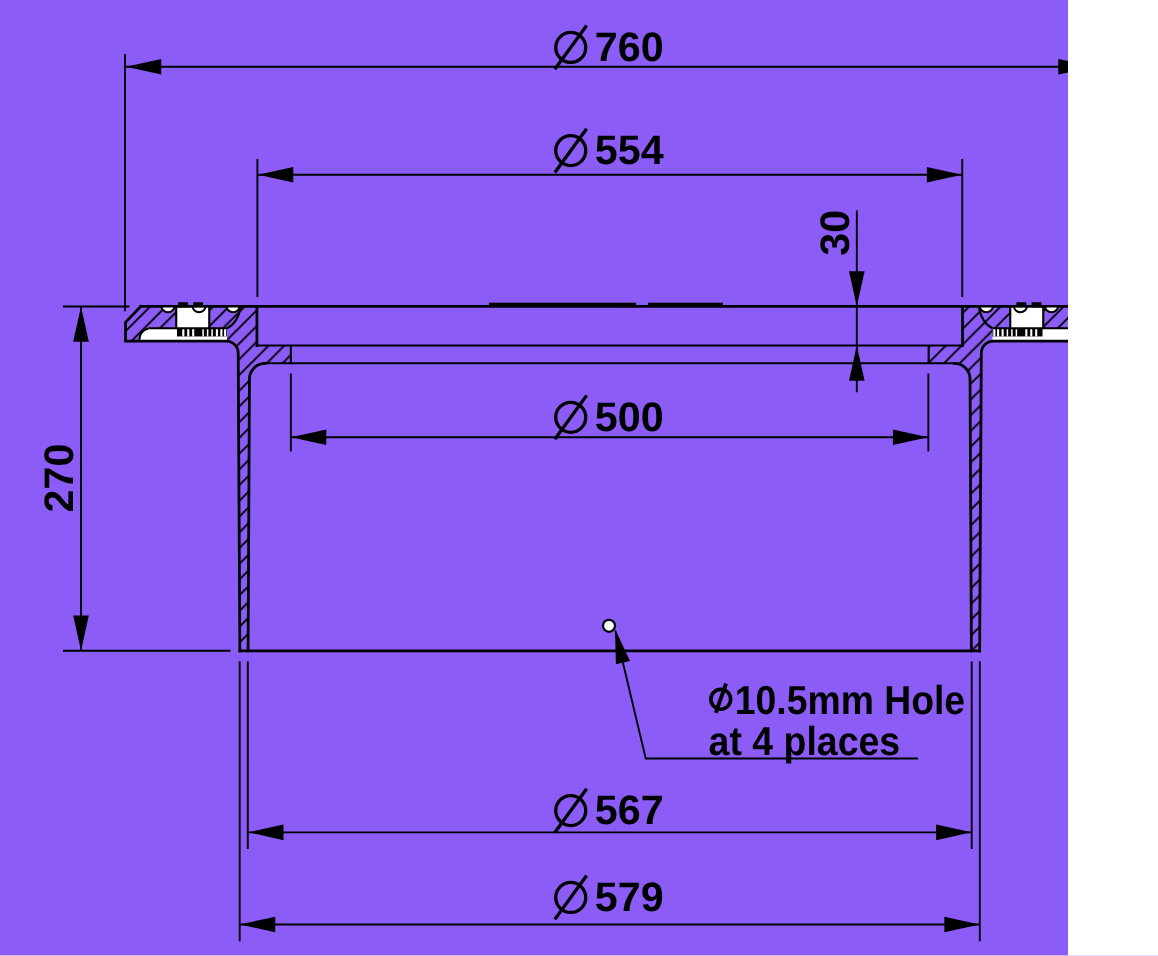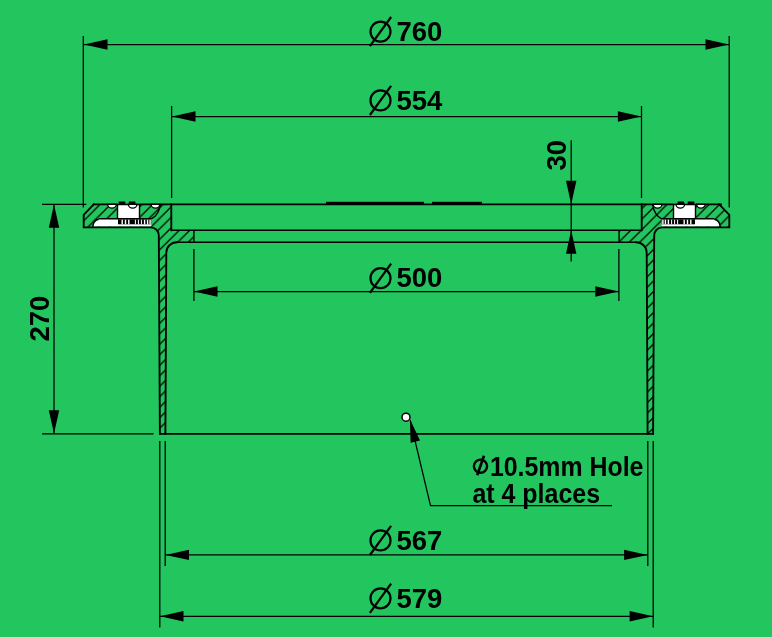--- a/index.html
+++ b/index.html
@@ -1,16 +1,16 @@
 <!DOCTYPE html>
 <html><head>
 <meta charset="utf-8">
 <style>
   html,body{margin:0;padding:0;background:#ffffff;}
-  #page{position:relative;width:772px;height:637px;background:#22c55e;overflow:hidden;}
+  #page{position:relative;width:712px;height:637px;background:#8b5cf6;overflow:hidden;}
   svg{position:absolute;left:0;top:0;}
   text{font-family:"Liberation Sans", sans-serif;font-weight:bold;fill:#000;}
 </style>
 </head>
 <body>
 <div id="page">
 <svg width="772" height="637" viewBox="0 0 772 637">
 <defs>
   <pattern id="hatchL" width="10.5" height="10.5" patternUnits="userSpaceOnUse">
     <path d="M-1,11.5 L11.5,-1 M-6.25,6.25 L6.25,-6.25 M4.25,16.75 L16.75,4.25" stroke="#000" stroke-width="1.25"></path>

